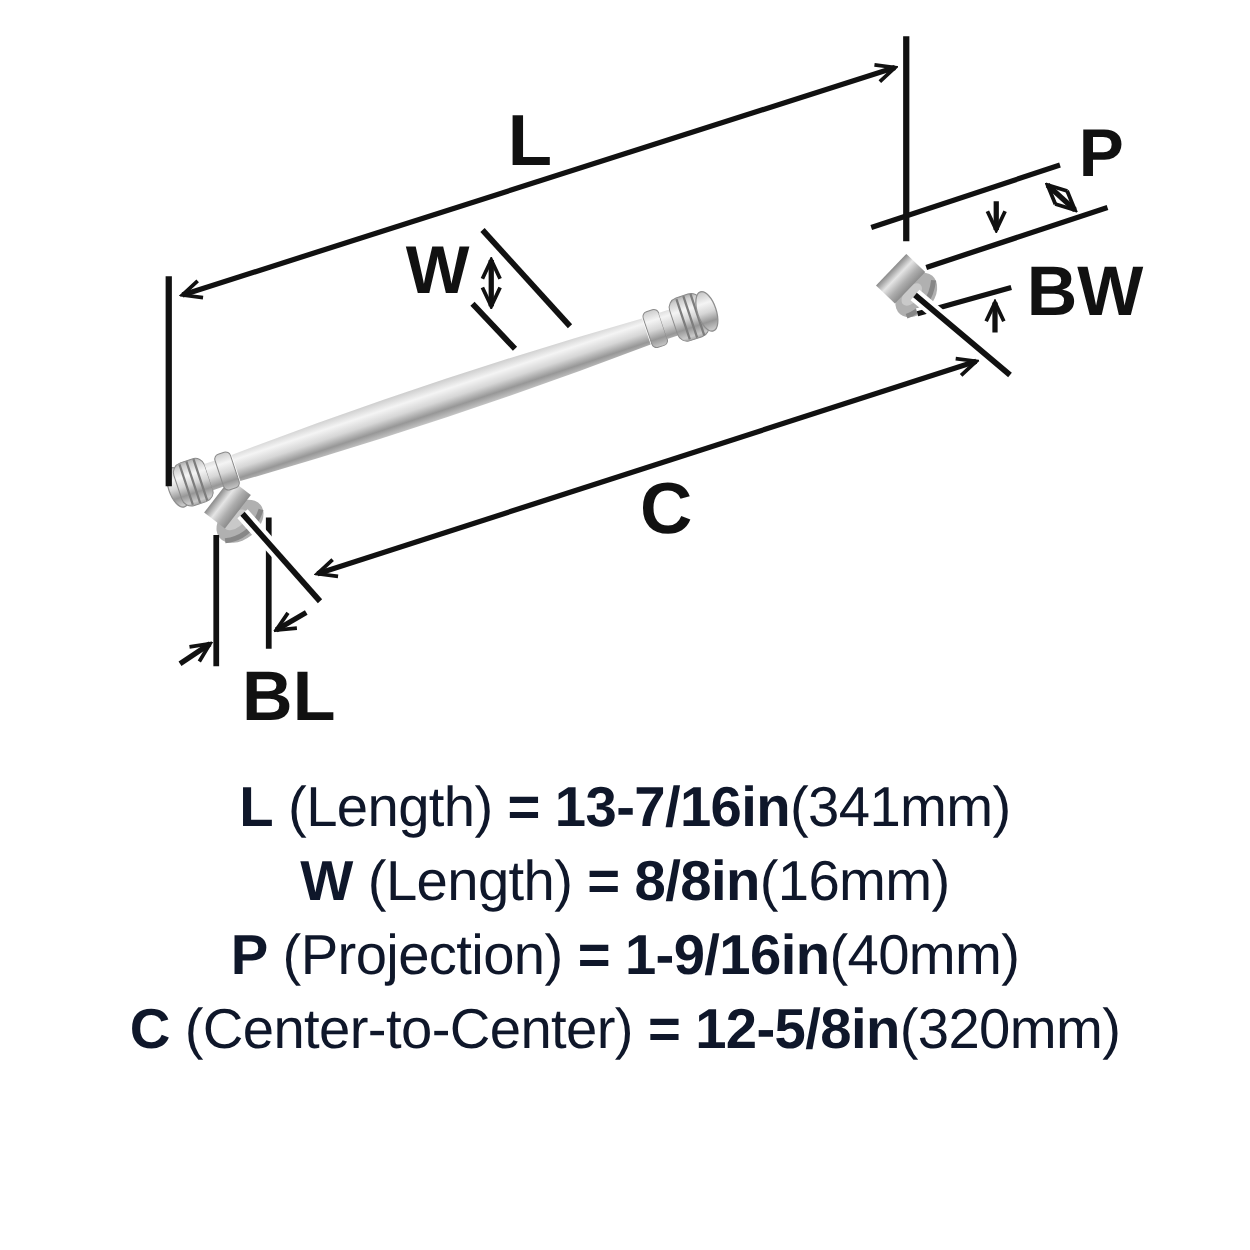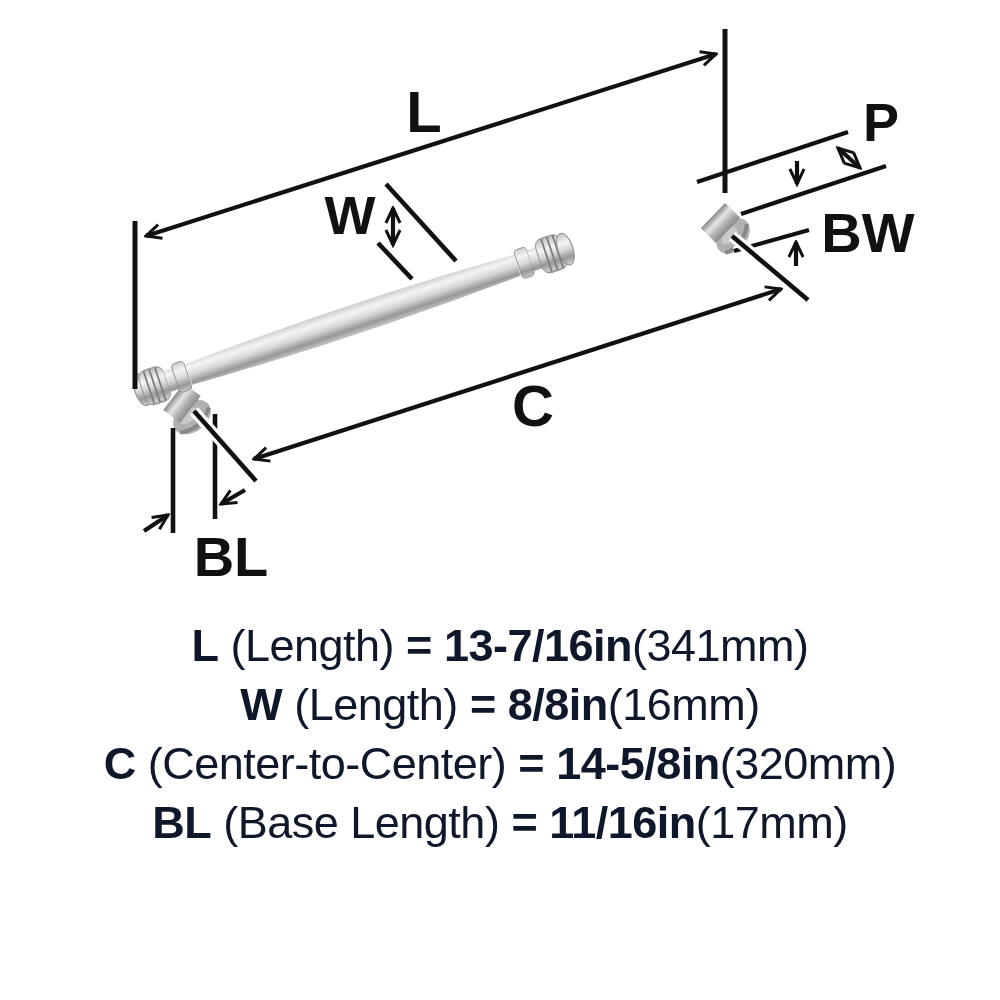--- a/index.html
+++ b/index.html
@@ -119,17 +119,17 @@
     <text class="dim-label" x="350" y="234" font-size="54" text-anchor="middle">W</text>
     <text class="dim-label" x="881" y="141" font-size="54" text-anchor="middle">P</text>
     <text class="dim-label" x="868" y="252" font-size="56" text-anchor="middle">BW</text>
     <text class="dim-label" x="533" y="426" font-size="58" text-anchor="middle">C</text>
     <text class="dim-label" x="231" y="576" font-size="56" text-anchor="middle">BL</text>
   </svg>
 
   <div class="specs">
     <div class="spec-row"><span class="b">L</span><span class="r"> (Length) </span><span class="b">= </span><span class="b">13-7/16in</span><span class="r">(341mm)</span></div>
     <div class="spec-row"><span class="b">W</span><span class="r"> (Length) </span><span class="b">= </span><span class="b">8/8in</span><span class="r">(16mm)</span></div>
-    <div class="spec-row"><span class="b">C</span><span class="r"> (Center-to-Center) </span><span class="b">= </span><span class="b">14-5/8in</span><span class="r">(320mm)</span></div>
-    <div class="spec-row"><span class="b">BL</span><span class="r"> (Base Length) </span><span class="b">= </span><span class="b">11/16in</span><span class="r">(17mm)</span></div>
+    <div class="spec-row"><span class="b">P</span><span class="r"> (Projection) </span><span class="b">= </span><span class="b">1-9/16in</span><span class="r">(40mm)</span></div>
+    <div class="spec-row"><span class="b">C</span><span class="r"> (Center-to-Center) </span><span class="b">= </span><span class="b">12-5/8in</span><span class="r">(320mm)</span></div>
   </div>
 
 </div>
 
 </body></html>

